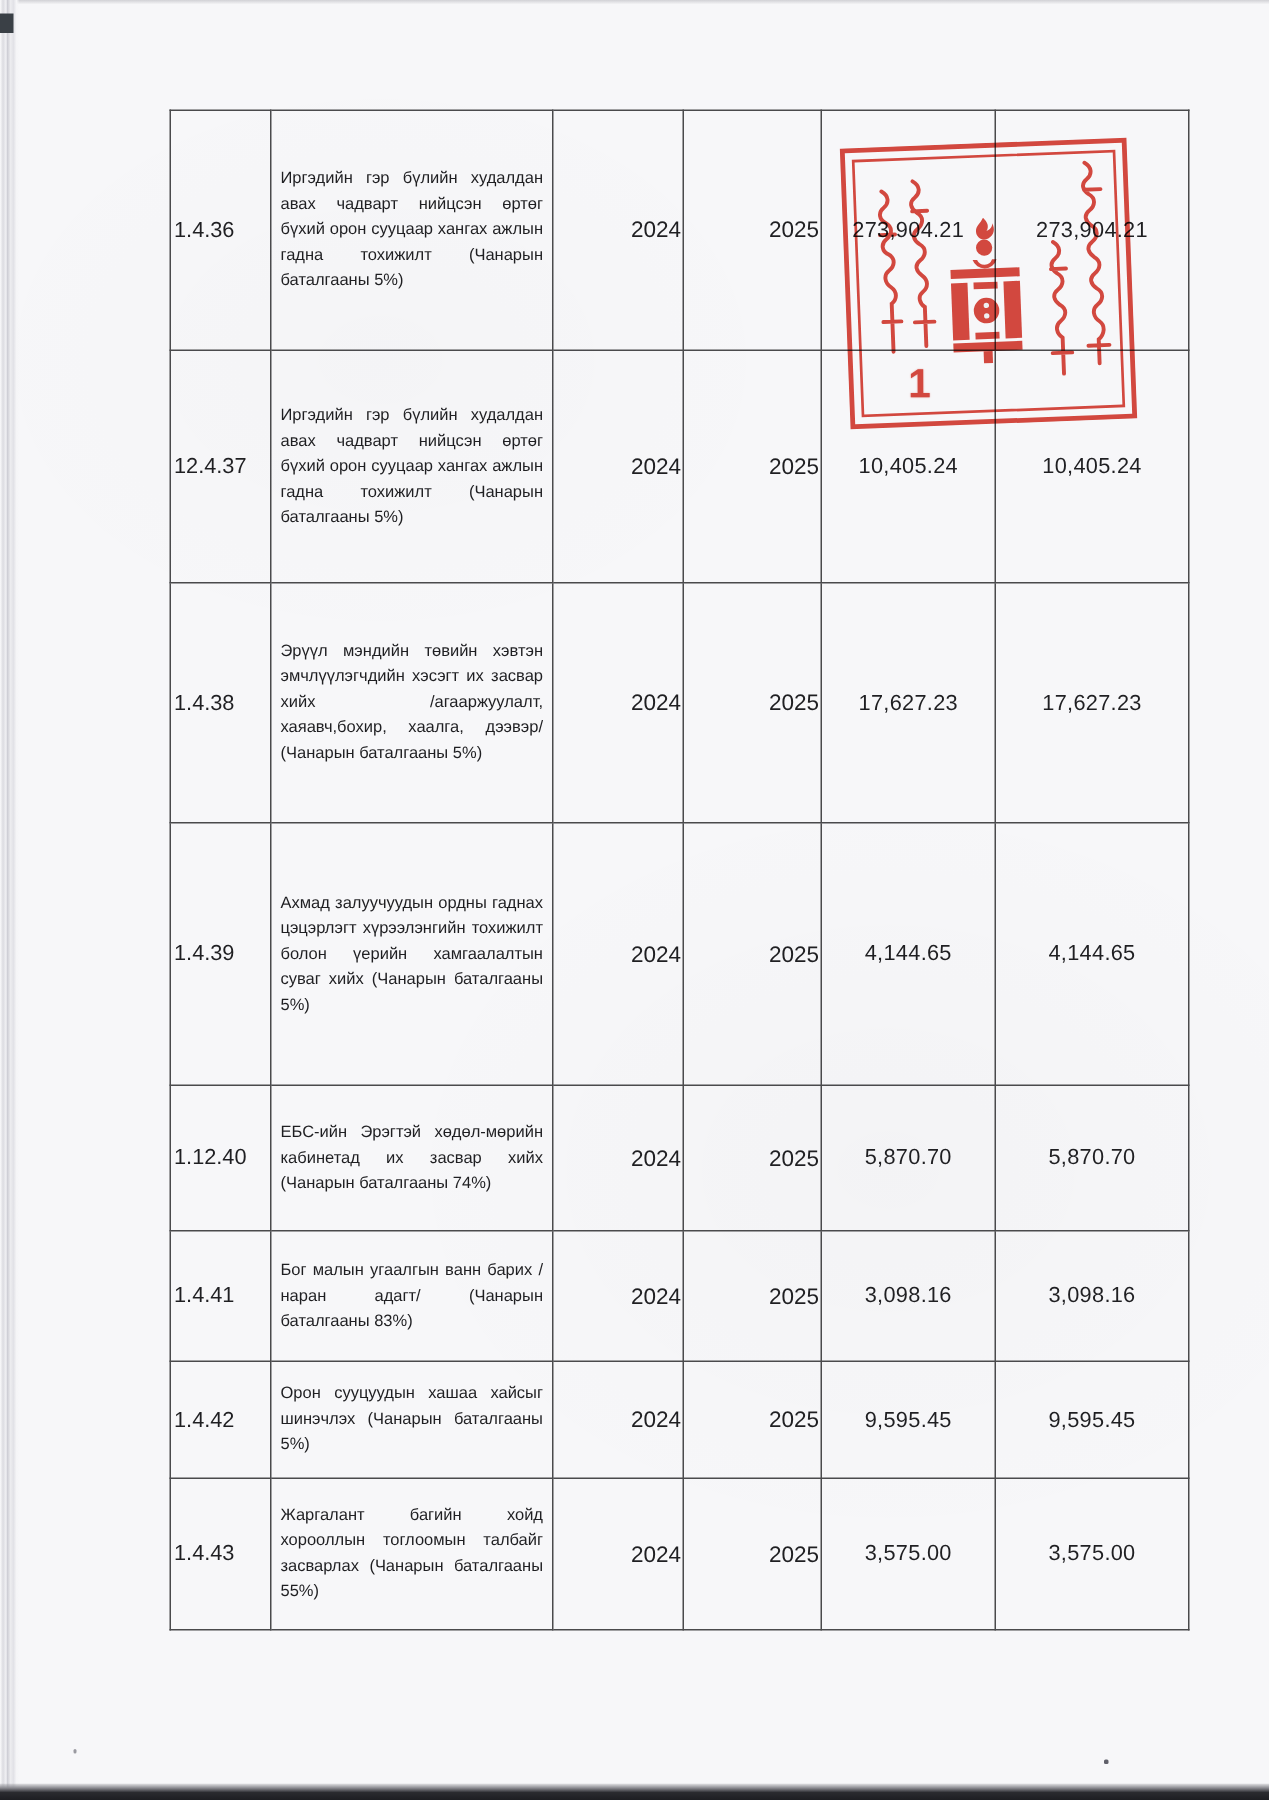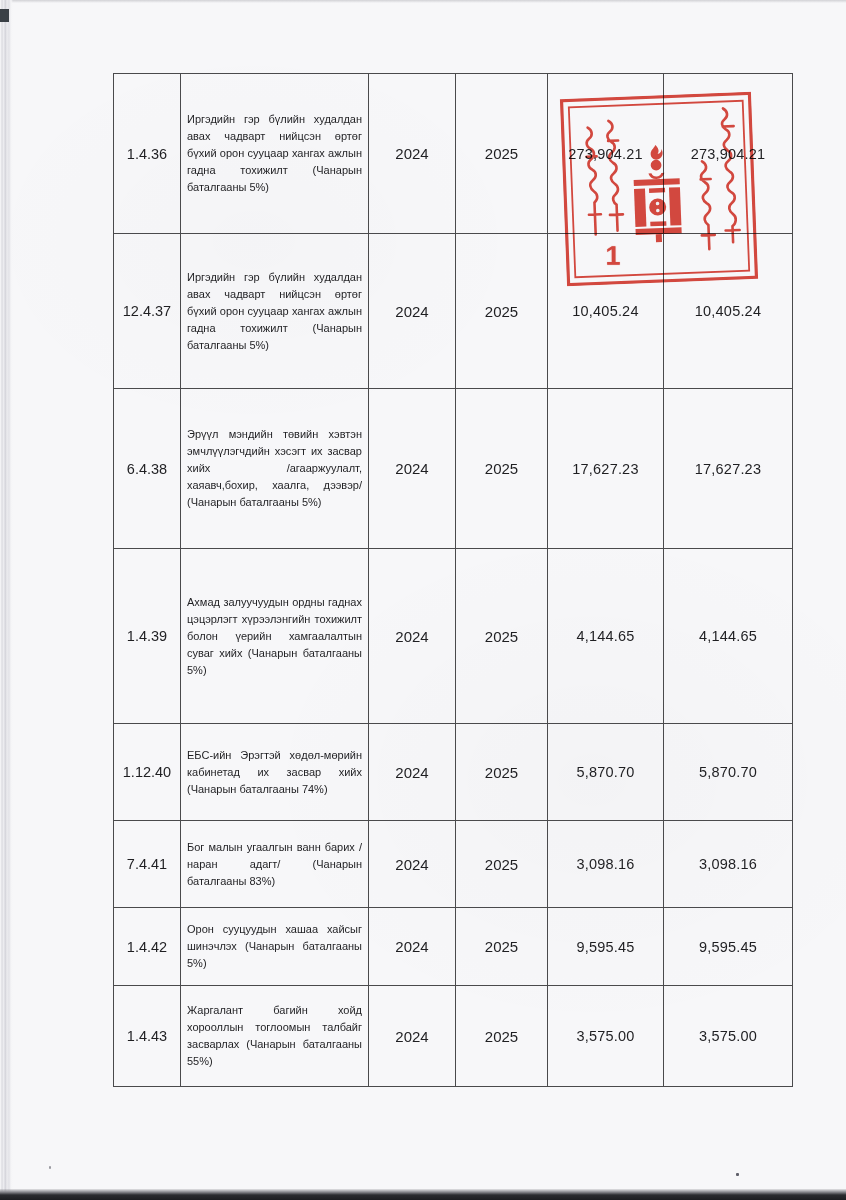--- a/index.html
+++ b/index.html
@@ -30,23 +30,23 @@
   
   table.doc{
     position:absolute;left:113px;top:73px;width:679px;
     border-collapse:collapse;table-layout:fixed;
   }
   table.doc td{
     border:1px solid #4a4a4c;
     vertical-align:middle;
     overflow:hidden;
   }
-  td.id{font-size:14.5px;text-align:center;padding:0 2px;}
+  td.id{font-size:14.5px;padding:0 2px;}
   td.desc{font-size:11px;line-height:17px;text-align:justify;padding:3px 6px;}
-  td.year{font-size:15px;text-align:center;}
+  td.year{font-size:15px;text-align:right;}
   td.amount{font-size:14.5px;text-align:center;letter-spacing:.2px;}
   tbody tr:nth-child(1){height:160px;}
   tbody tr:nth-child(2){height:155px;}
   tbody tr:nth-child(3){height:160px;}
   tbody tr:nth-child(4){height:175px;}
   tbody tr:nth-child(5){height:97px;}
   tbody tr:nth-child(6){height:87px;}
   tbody tr:nth-child(7){height:78px;}
   tbody tr:nth-child(8){height:101px;}
 
@@ -97,21 +97,21 @@
     </tr>
         <tr>
       <td class="id">12.4.37</td>
       <td class="desc">Иргэдийн гэр бүлийн худалдан авах чадварт нийцсэн өртөг бүхий орон сууцаар хангах ажлын гадна тохижилт (Чанарын баталгааны 5%)</td>
       <td class="year">2024</td>
       <td class="year">2025</td>
       <td class="amount">10,405.24</td>
       <td class="amount">10,405.24</td>
     </tr>
         <tr>
-      <td class="id">6.4.38</td>
+      <td class="id">1.4.38</td>
       <td class="desc">Эрүүл мэндийн төвийн хэвтэн эмчлүүлэгчдийн хэсэгт их засвар хийх /агааржуулалт, хаяавч,бохир, хаалга, дээвэр/ (Чанарын баталгааны 5%)</td>
       <td class="year">2024</td>
       <td class="year">2025</td>
       <td class="amount">17,627.23</td>
       <td class="amount">17,627.23</td>
     </tr>
         <tr>
       <td class="id">1.4.39</td>
       <td class="desc">Ахмад залуучуудын ордны гаднах цэцэрлэгт хүрээлэнгийн тохижилт болон үерийн хамгаалалтын суваг хийх (Чанарын баталгааны 5%)</td>
       <td class="year">2024</td>
@@ -121,21 +121,21 @@
     </tr>
         <tr>
       <td class="id">1.12.40</td>
       <td class="desc">ЕБС-ийн Эрэгтэй хөдөл-мөрийн кабинетад их засвар хийх (Чанарын баталгааны 74%)</td>
       <td class="year">2024</td>
       <td class="year">2025</td>
       <td class="amount">5,870.70</td>
       <td class="amount">5,870.70</td>
     </tr>
         <tr>
-      <td class="id">7.4.41</td>
+      <td class="id">1.4.41</td>
       <td class="desc">Бог малын угаалгын ванн барих /наран адагт/ (Чанарын баталгааны 83%)</td>
       <td class="year">2024</td>
       <td class="year">2025</td>
       <td class="amount">3,098.16</td>
       <td class="amount">3,098.16</td>
     </tr>
         <tr>
       <td class="id">1.4.42</td>
       <td class="desc">Орон сууцуудын хашаа хайсыг шинэчлэх (Чанарын баталгааны 5%)</td>
       <td class="year">2024</td>

